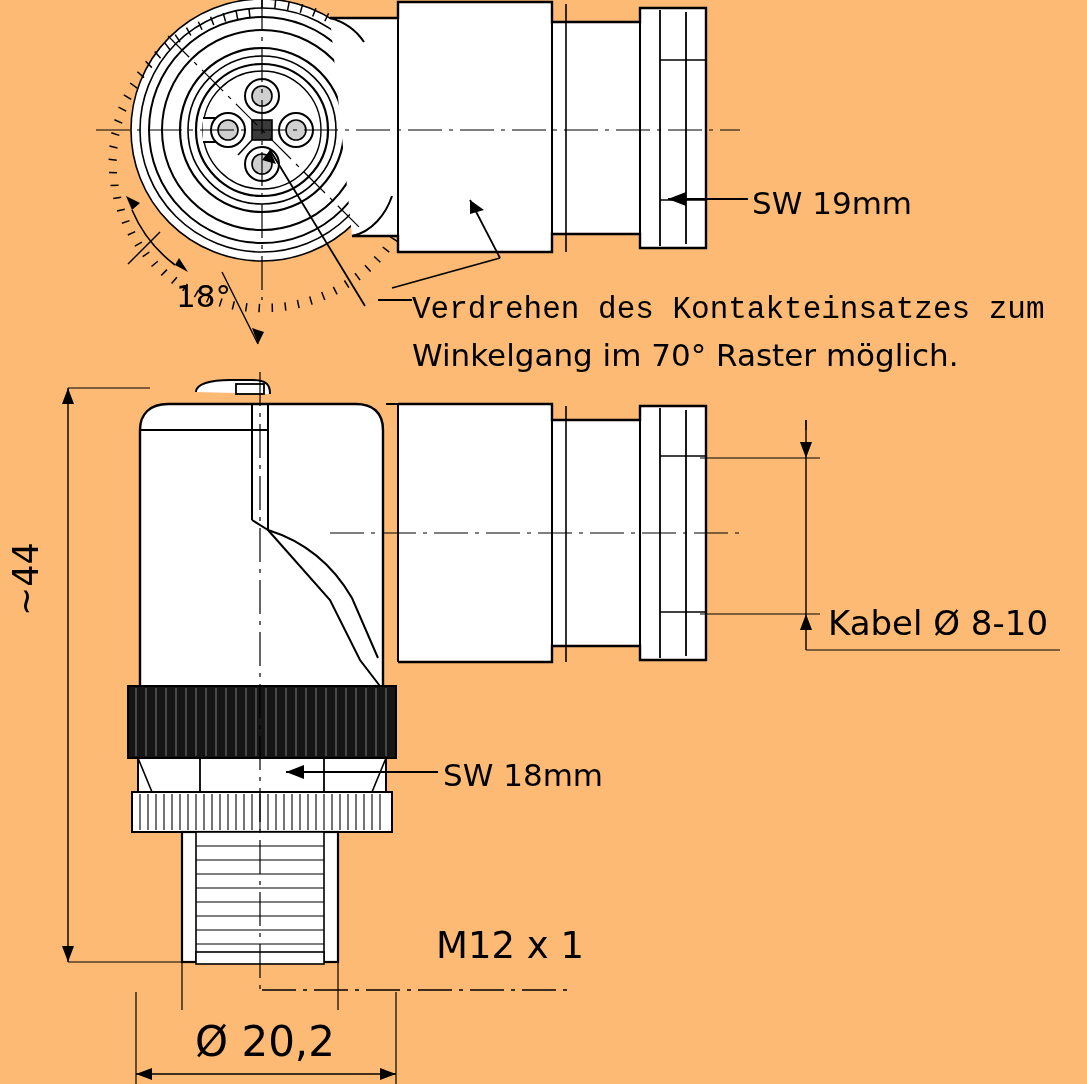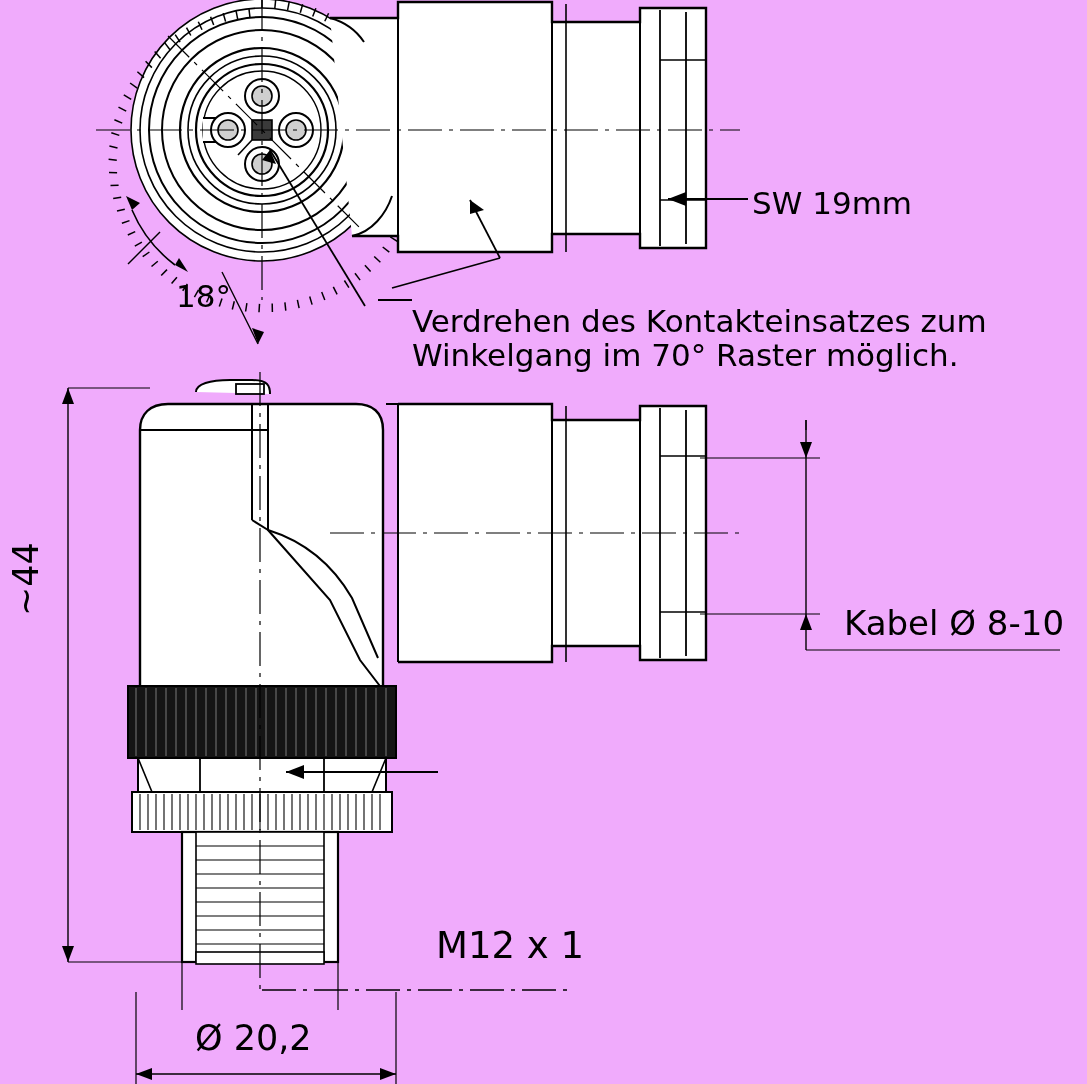--- a/index.html
+++ b/index.html
@@ -7,42 +7,42 @@
     padding: 0;
     background: #ffffff;
   }
   body {
     font-family: "DejaVu Sans", "Liberation Sans", sans-serif;
   }
   #sheet {
     position: relative;
     width: 1087px;
     height: 1084px;
-    background: #f0abfc;
+    background: #fdba74;
     overflow: hidden;
   }
   #sheet svg {
     position: absolute;
     left: 0;
     top: 0;
   }
   .lbl {
     position: absolute;
     color: #000000;
     white-space: pre;
     line-height: 1.15;
   }
   .lbl-sw19   { left: 752px; top: 186px;  font-size: 31px; }
   .lbl-45     { left: 176px; top: 279px;  font-size: 31px; }
-  .lbl-note   { left: 412px; top: 304px;  font-size: 31px; }
+  .lbl-note   { left: 412px; top: 292px;  font-size: 31px; font-family: Liberation Mono, monospace; }
   .lbl-note2  { left: 412px; top: 338px;  font-size: 31px; }
-  .lbl-kabel  { left: 828px; top: 604px;  font-size: 34px; margin-left: 16px; }
+  .lbl-kabel  { left: 828px; top: 604px;  font-size: 34px; }
   .lbl-sw18   { left: 443px; top: 758px;  font-size: 31px; }
   .lbl-m12    { left: 424px; top: 925px;  font-size: 37px; margin-left: 12px; }
-  .lbl-dia    { left: 195px; top: 1018px; font-size: 35px; }
+  .lbl-dia    { left: 195px; top: 1018px; font-size: 42px; }
   .lbl-44 {
     left: 6px; top: 616px;
     font-size: 35px;
     transform: rotate(-90deg);
     transform-origin: left top;
   }
 </style>
 </head>
 <body>
 
@@ -369,20 +369,21 @@
   <div class="lbl lbl-sw19">SW 19mm</div>
 
   <div class="lbl lbl-45">18°</div>
 
   <div class="lbl lbl-note">Verdrehen des Kontakteinsatzes zum</div>
 
   <div class="lbl lbl-note2">Winkelgang im 70° Raster möglich.</div>
 
   <div class="lbl lbl-kabel">Kabel Ø 8-10</div>
 
+  <div class="lbl lbl-sw18">SW 18mm</div>
 
   <div class="lbl lbl-m12">M12 x 1</div>
 
   <div class="lbl lbl-dia">Ø 20,2</div>
 
   <div class="lbl lbl-44">~44</div>
 
 </div>
 
 </body></html>

